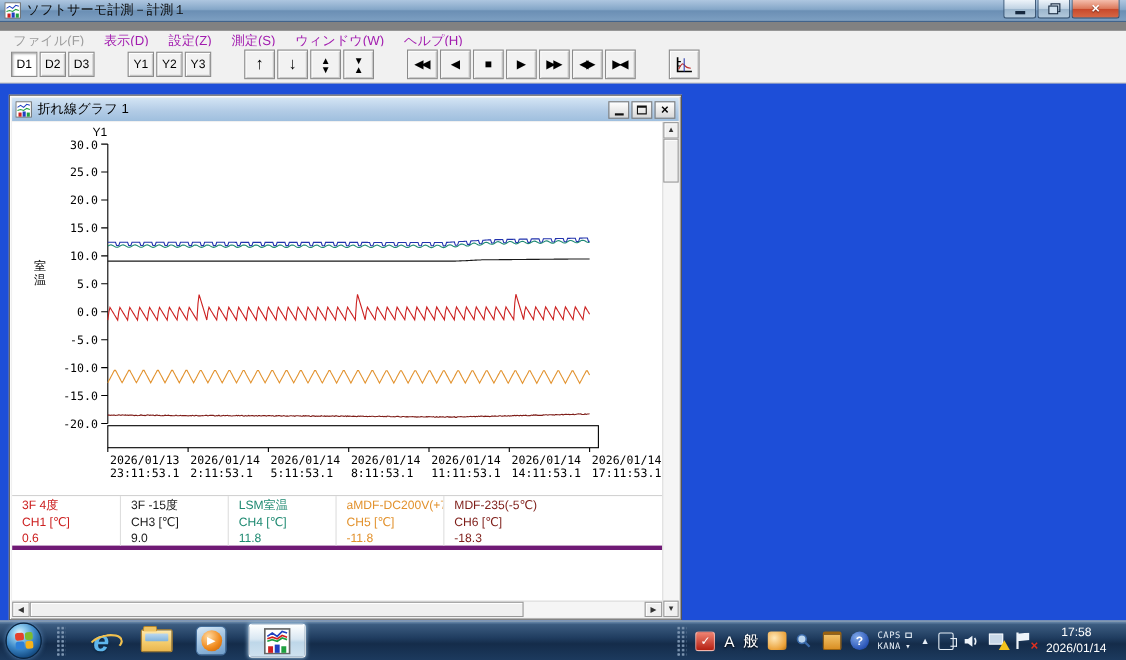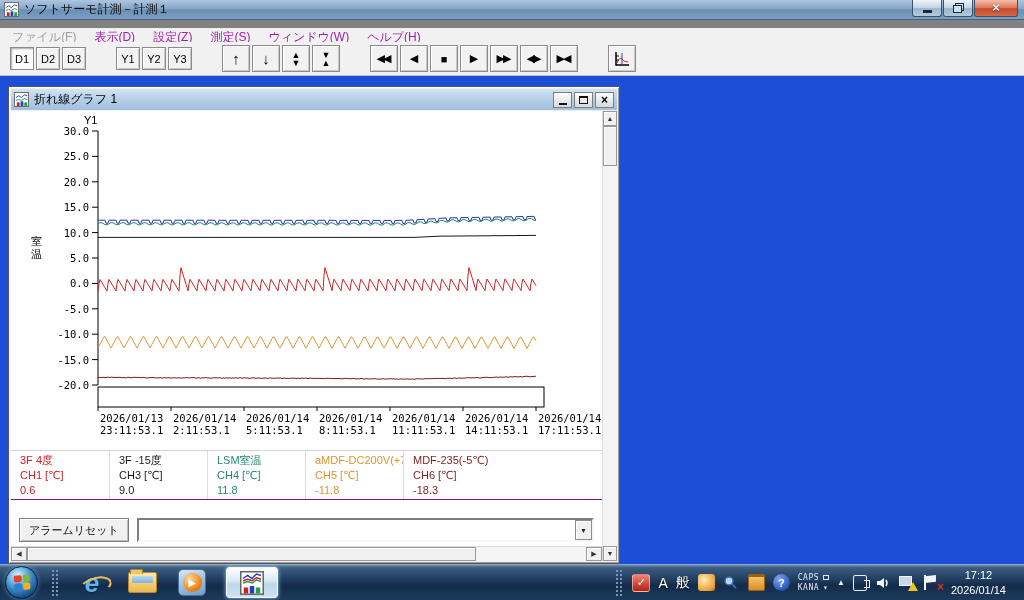--- a/index.html
+++ b/index.html
@@ -55,21 +55,21 @@
   .glyph-max2 { width:9px; height:8px; border:1px solid #111; border-top-width:2px; }
   .glyph-close2 { font-size:12px; font-weight:bold; line-height:12px; }
 
   .g-client { position:absolute; top:24px; left:2px; right:2px; bottom:2px; background:#fff; display:flex; }
   .g-content { flex:1; position:relative; overflow:hidden; }
   #chart-svg { position:absolute; top:0; left:0; }
   #chart-svg text.num { font-family:"DejaVu Sans Mono","Liberation Mono",monospace; font-size:10.5px; fill:#000; }
   #chart-svg text.axname { font-family:"Liberation Sans",sans-serif; font-size:11px; fill:#000; }
 
   .legend { position:absolute; left:0; top:339px; right:0; height:50px; display:flex;
-    border-top:1px solid #d2d2d2; border-bottom:1px solid #701a75; font-size:11px; line-height:15px; }
+    border-top:1px solid #d2d2d2; border-bottom:4px solid #701a75; font-size:11px; line-height:15px; }
   .legend-cell { width:98px; padding:2px 2px 2px 9px; border-left:1px solid #dedede; white-space:nowrap; overflow:hidden; }
   .legend-cell:first-child { border-left:none; }
 
   .controls-row { position:absolute; left:8px; right:8px; top:406px; height:26px; display:flex; align-items:center; }
   .btn-classic { height:24px; padding:0 9px; font-size:11px; color:#000; background:#f0f0f0;
     border:1px solid #7e7e7e; box-shadow:inset 1px 1px 0 #fff, inset -1px -1px 0 #bcbcbc;
     display:flex; align-items:center; white-space:nowrap; }
   .combo { flex:1; height:24px; margin-left:8px; background:#fff; position:relative;
     border:2px solid; border-color:#7e7e7e #f6f6f6 #f6f6f6 #7e7e7e; }
   .combo-value { position:absolute; left:4px; top:2px; right:22px; height:16px; font-size:11px; overflow:hidden; }
@@ -350,29 +350,20 @@
               <div class="lg-ch">CH5 [℃]</div>
               <div class="lg-val">-11.8</div>
             </div>
             <div class="legend-cell" style="color: rgb(126, 29, 24);">
               <div class="lg-name">MDF-235(-5℃)</div>
               <div class="lg-ch">CH6 [℃]</div>
               <div class="lg-val">-18.3</div>
             </div>
           </div>
 
-        <div class="controls-row">
-          <div class="btn-classic">アラームリセット</div>
-          <div class="combo">
-            <div class="combo-value"></div>
-            <div class="combo-btn">
-                <span>▼</span>
-              </div>
-          </div>
-        </div>
 
         <div class="g-hscroll">
           <div class="scroll-btn">
               <span>◀</span>
             </div>
           <div class="h-thumb"></div>
           <div class="h-track"></div>
           <div class="scroll-btn">
               <span>▶</span>
             </div>
@@ -459,17 +450,17 @@
     <div class="net-warn">
         <div class="screen"></div>
         <div class="warn"></div>
       </div>
     <div class="net-err">
         <div class="pole"></div>
         <div class="flag"></div>
         <div class="x">×</div>
       </div>
     <div class="clock">
-      <span>17:12</span>
+      <span>17:58</span>
       <span>2026/01/14</span>
     </div>
   </div>
 </div>
 
 </body></html>

